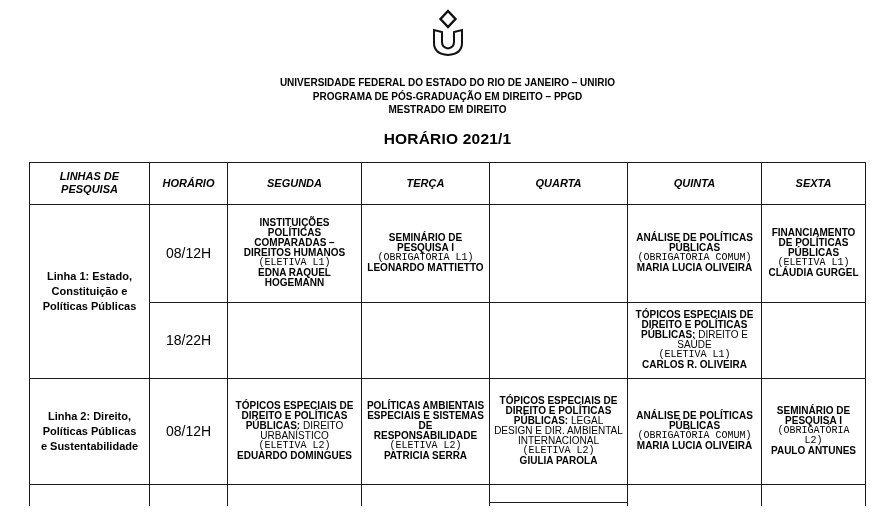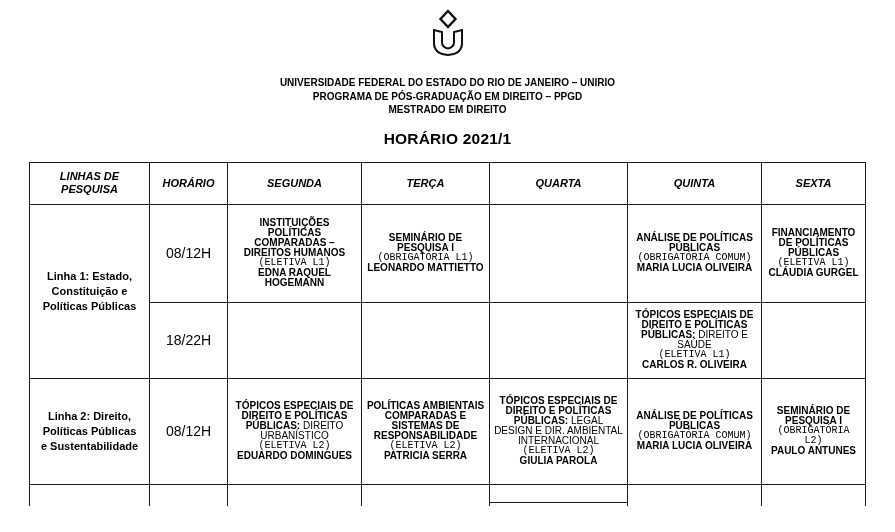--- a/index.html
+++ b/index.html
@@ -137,21 +137,21 @@
 
       <tr class="r3">
         <td class="linha">Linha 2: Direito, Políticas Públicas e Sustentabilidade</td>
         <td class="time">08/12H</td>
         <td class="cell">
           <div class="course"><span>TÓPICOS ESPECIAIS DE DIREITO E POLÍTICAS PÚBLICAS:</span><span class="suffix"> DIREITO URBANÍSTICO</span></div>
           <div class="ctype">(ELETIVA L2)</div>
           <div class="prof">EDUARDO DOMINGUES</div>
         </td>
         <td class="cell">
-          <div class="course"><span>POLÍTICAS AMBIENTAIS COMPARADAS E SISTEMAS DE RESPONSABILIDADE</span><span class="suffix"></span></div>
+          <div class="course"><span>POLÍTICAS AMBIENTAIS ESPECIAIS E SISTEMAS DE RESPONSABILIDADE</span><span class="suffix"></span></div>
           <div class="ctype">(ELETIVA L2)</div>
           <div class="prof">PATRICIA SERRA</div>
         </td>
         <td class="cell">
           <div class="course"><span>TÓPICOS ESPECIAIS DE DIREITO E POLÍTICAS PÚBLICAS:</span><span class="suffix"> LEGAL DESIGN E DIR. AMBIENTAL INTERNACIONAL</span></div>
           <div class="ctype">(ELETIVA L2)</div>
           <div class="prof">GIULIA PAROLA</div>
         </td>
         <td class="cell">
           <div class="course"><span>ANÁLISE DE POLÍTICAS PÚBLICAS</span><span class="suffix"></span></div>

